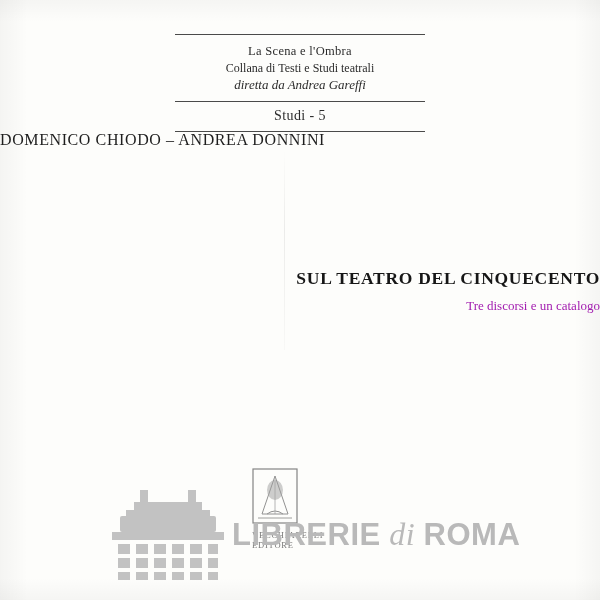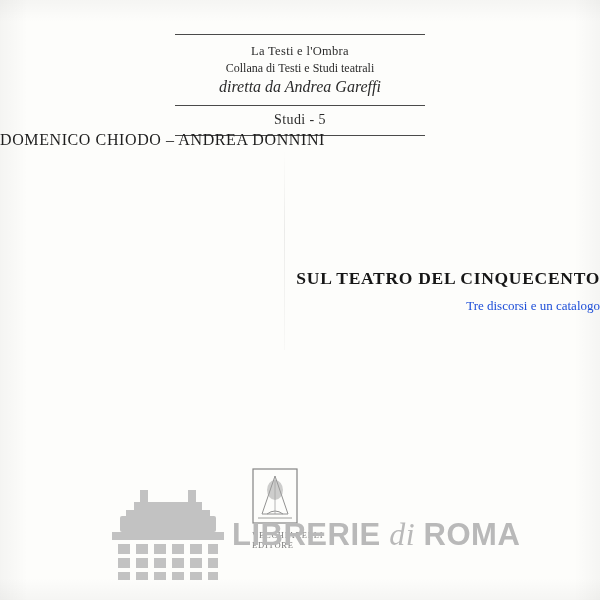--- a/index.html
+++ b/index.html
@@ -67,21 +67,21 @@
     letter-spacing: 0.3px;
     line-height: 1.35;
     color: #2b2b2b;
   }
   .series-sub {
     font-size: 12px;
     line-height: 1.35;
     color: #2b2b2b;
   }
   .series-dir {
-    font-size: 16px;
+    font-size: 13px;
     font-style: italic;
     line-height: 1.35;
     color: #2b2b2b;
   }
   .series-num {
     font-size: 14px;
     letter-spacing: 0.4px;
     color: #2b2b2b;
   }
 
@@ -106,21 +106,21 @@
   }
   .main-title {
     font-size: 17.5px;
     font-weight: bold;
     letter-spacing: 0.7px;
     color: #161616;
   }
   .subtitle {
     margin-top: 9px;
     font-size: 13px;
-    color: #1d4ed8;
+    color: #a21caf;
   }
 
   
   .publisher {
     position: absolute;
     left: 252px;
     top: 468px;
     width: 96px;
     opacity: 0.82;
   }
@@ -171,21 +171,21 @@
 </head>
 <body>
 
 <div class="page">
 
   <div class="scan-shade"></div>
   <div class="fold"></div>
 
   <div class="series-block">
     <div class="rule top"></div>
-    <div class="series-title">La Testi e l'Ombra</div>
+    <div class="series-title">La Scena e l'Ombra</div>
     <div class="series-sub">Collana di Testi e Studi teatrali</div>
     <div class="series-dir">diretta da Andrea Gareffi</div>
     <div class="rule mid"></div>
     <div class="series-num">Studi - 5</div>
     <div class="rule bot"></div>
   </div>
 
   <div class="authors">DOMENICO CHIODO – ANDREA DONNINI</div>
 
   <div class="title-block">

